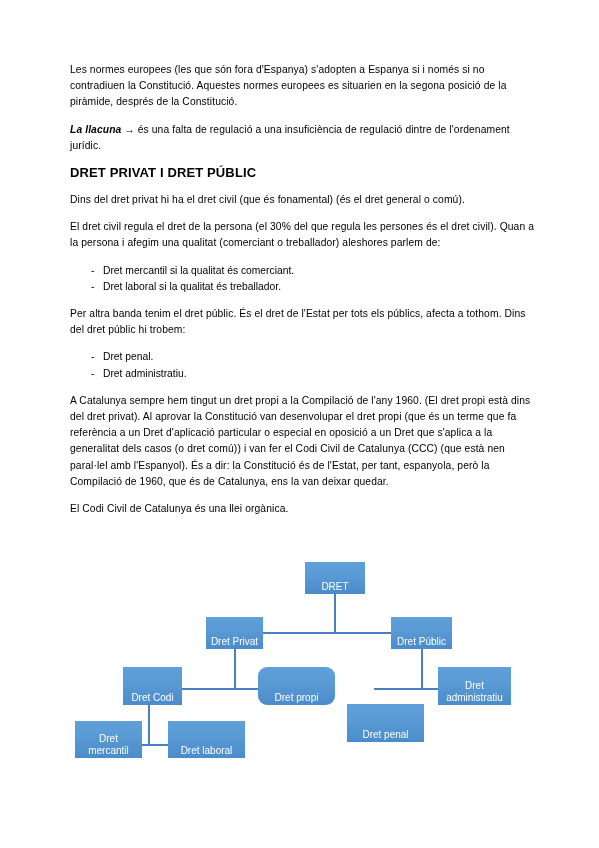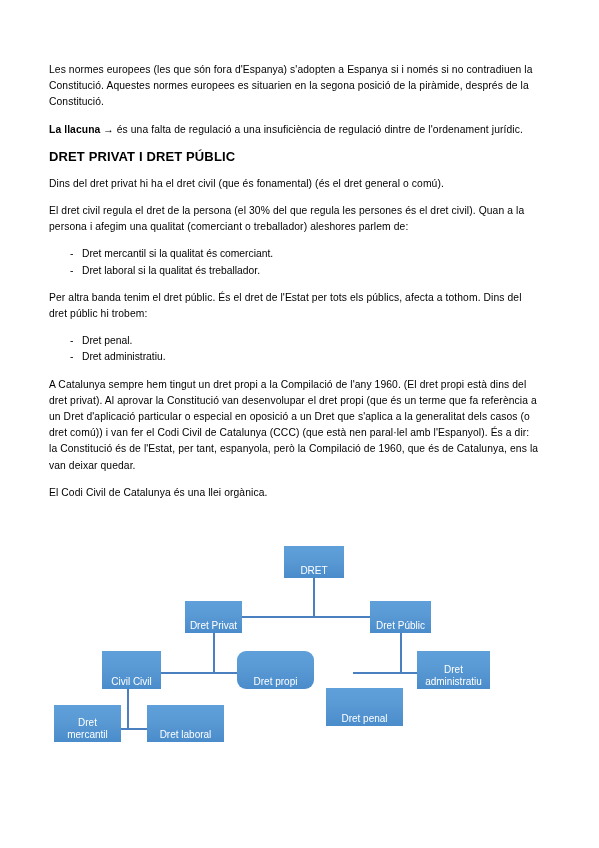--- a/index.html
+++ b/index.html
@@ -13,33 +13,33 @@
     background: #ffffff;
     font-family: "Liberation Sans", sans-serif;
     color: #000000;
     overflow: hidden;
     position: relative;
   }
 
   .page {
     position: absolute;
     inset: 0;
-    padding: 62px 59px 0 49px;
+    padding: 62px 59px 0 70px;
     box-sizing: border-box;
   }
 
   
   .para {
     font-size: 10.3px;
     line-height: 16.2px;
     text-align: left;
     margin: 0 0 11px 0;
     letter-spacing: 0.01em;
   }
-  .bold { font-weight: bold; }
+  .bold { font-weight: bold; font-style: italic; }
 
   .heading {
     font-size: 13px;
     font-weight: bold;
     line-height: 16px;
     margin: 0 0 11px 0;
     letter-spacing: 0.01em;
   }
 
   
@@ -142,21 +142,21 @@
 
     <div class="node" style="left:140px; top:69px; width:57px; height:32px;">
       <span>Dret Privat</span>
     </div>
 
     <div class="node" style="left:325px; top:69px; width:61px; height:32px;">
       <span>Dret Públic</span>
     </div>
 
     <div class="node" style="left:57px; top:119px; width:59px; height:38px;">
-      <span>Civil Civil</span>
+      <span>Dret Codi</span>
     </div>
 
     <div class="node" style="left:192px; top:119px; width:77px; height:38px;border-radius:9px;">
       <span>Dret propi</span>
     </div>
 
     <div class="node" style="left:281px; top:119px; width:77px; height:38px;margin-top:37px;">
       <span>Dret penal</span>
     </div>
 

